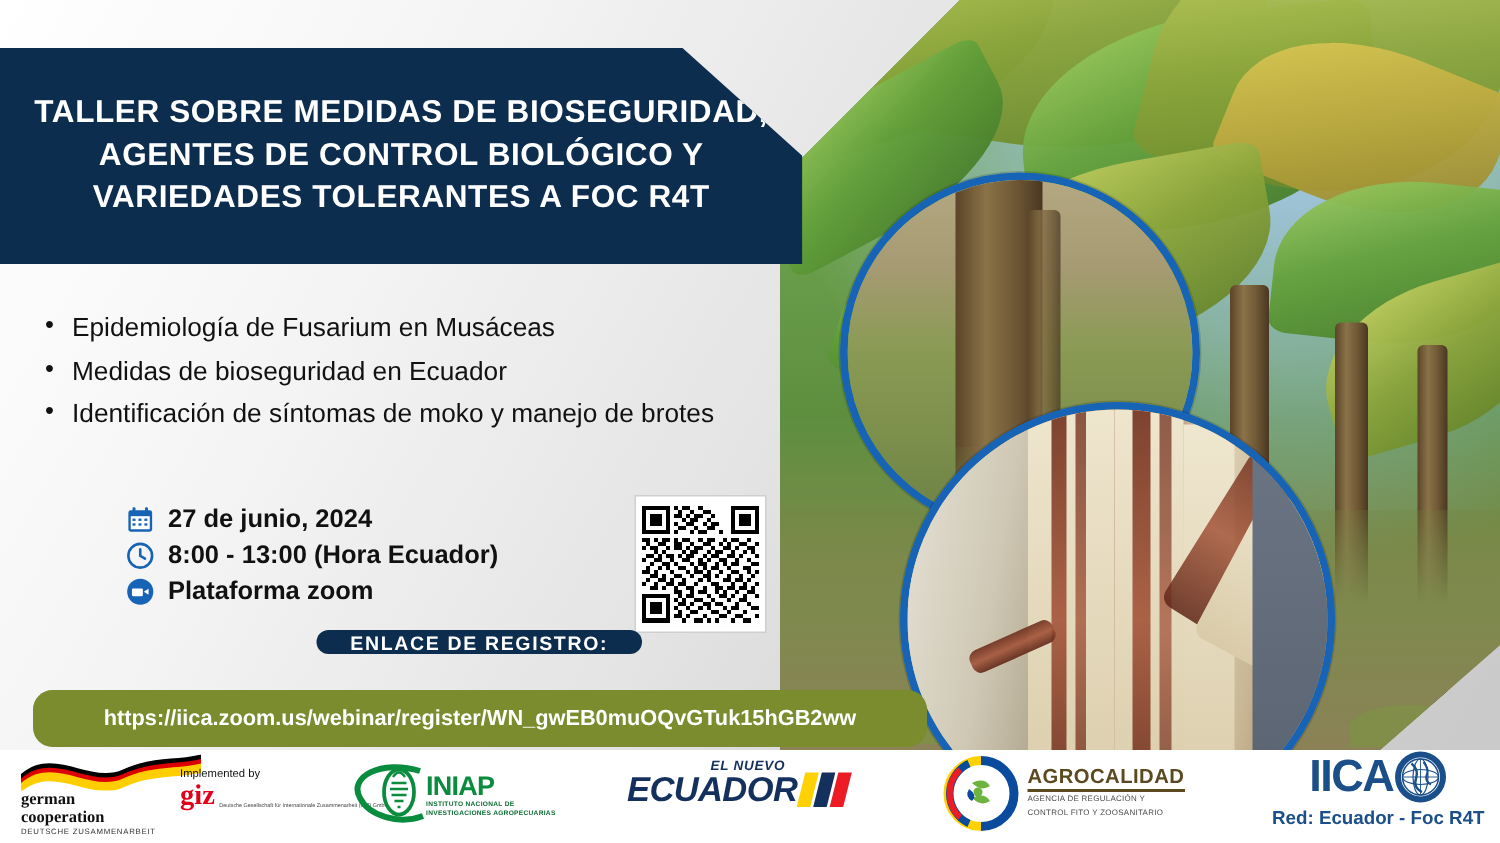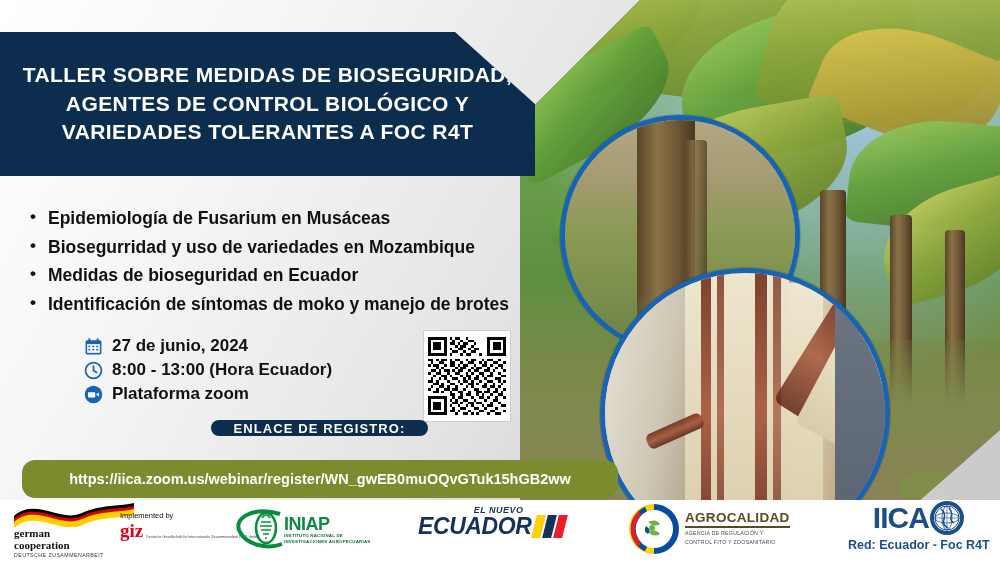--- a/index.html
+++ b/index.html
@@ -51,21 +51,21 @@
   }
   .banner h1{
     margin:0;color:#fff;text-align:center;font-size:21px;line-height:1.38;
     font-weight:bold;letter-spacing:.4px;padding:0 14px;text-transform:uppercase;
   }
   .banner h1 .ln{display:block;white-space:nowrap;}
 
   
   .bullets{position:absolute;left:30px;top:205px;width:560px;}
   .bullets li{
-    color:#111;font-size:17.5px;font-weight:bold;line-height:1.52;
+    color:#111;font-size:17.5px;font-weight:normal;line-height:1.52;
     list-style:none;position:relative;padding-left:18px;margin-bottom:2px;white-space:nowrap;
   }
   .bullets li:before{content:"\2022";position:absolute;left:0;top:-1px;font-size:17px;}
   .bullets ul{margin:0;padding:0;}
 
   
   .details{position:absolute;left:84px;top:336px;}
   .drow{display:flex;align-items:center;gap:9px;margin-bottom:4px;}
   .drow .txt{font-size:17px;font-weight:bold;color:#111;white-space:nowrap;}
   .ico{width:19px;height:19px;flex:0 0 19px;display:block;}
@@ -187,21 +187,20 @@
     <h1>
       <span class="ln">TALLER SOBRE MEDIDAS DE BIOSEGURIDAD,</span>
       <span class="ln">AGENTES DE CONTROL BIOLÓGICO Y</span>
       <span class="ln">VARIEDADES TOLERANTES A FOC R4T</span>
     </h1>
   </div>
 
   <div class="bullets">
     <ul>
       <li>Epidemiología de Fusarium en Musáceas</li>
-      <li>Biosegurridad y uso de variedades en Mozambique</li>
       <li>Medidas de bioseguridad en Ecuador</li>
       <li>Identificación de síntomas de moko y manejo de brotes</li>
     </ul>
   </div>
 
   <div class="details">
 
     <div class="drow">
       <svg class="ico" viewBox="0 0 24 24">
         <rect x="2" y="4" width="20" height="18" rx="2" fill="#1763b5"></rect>

